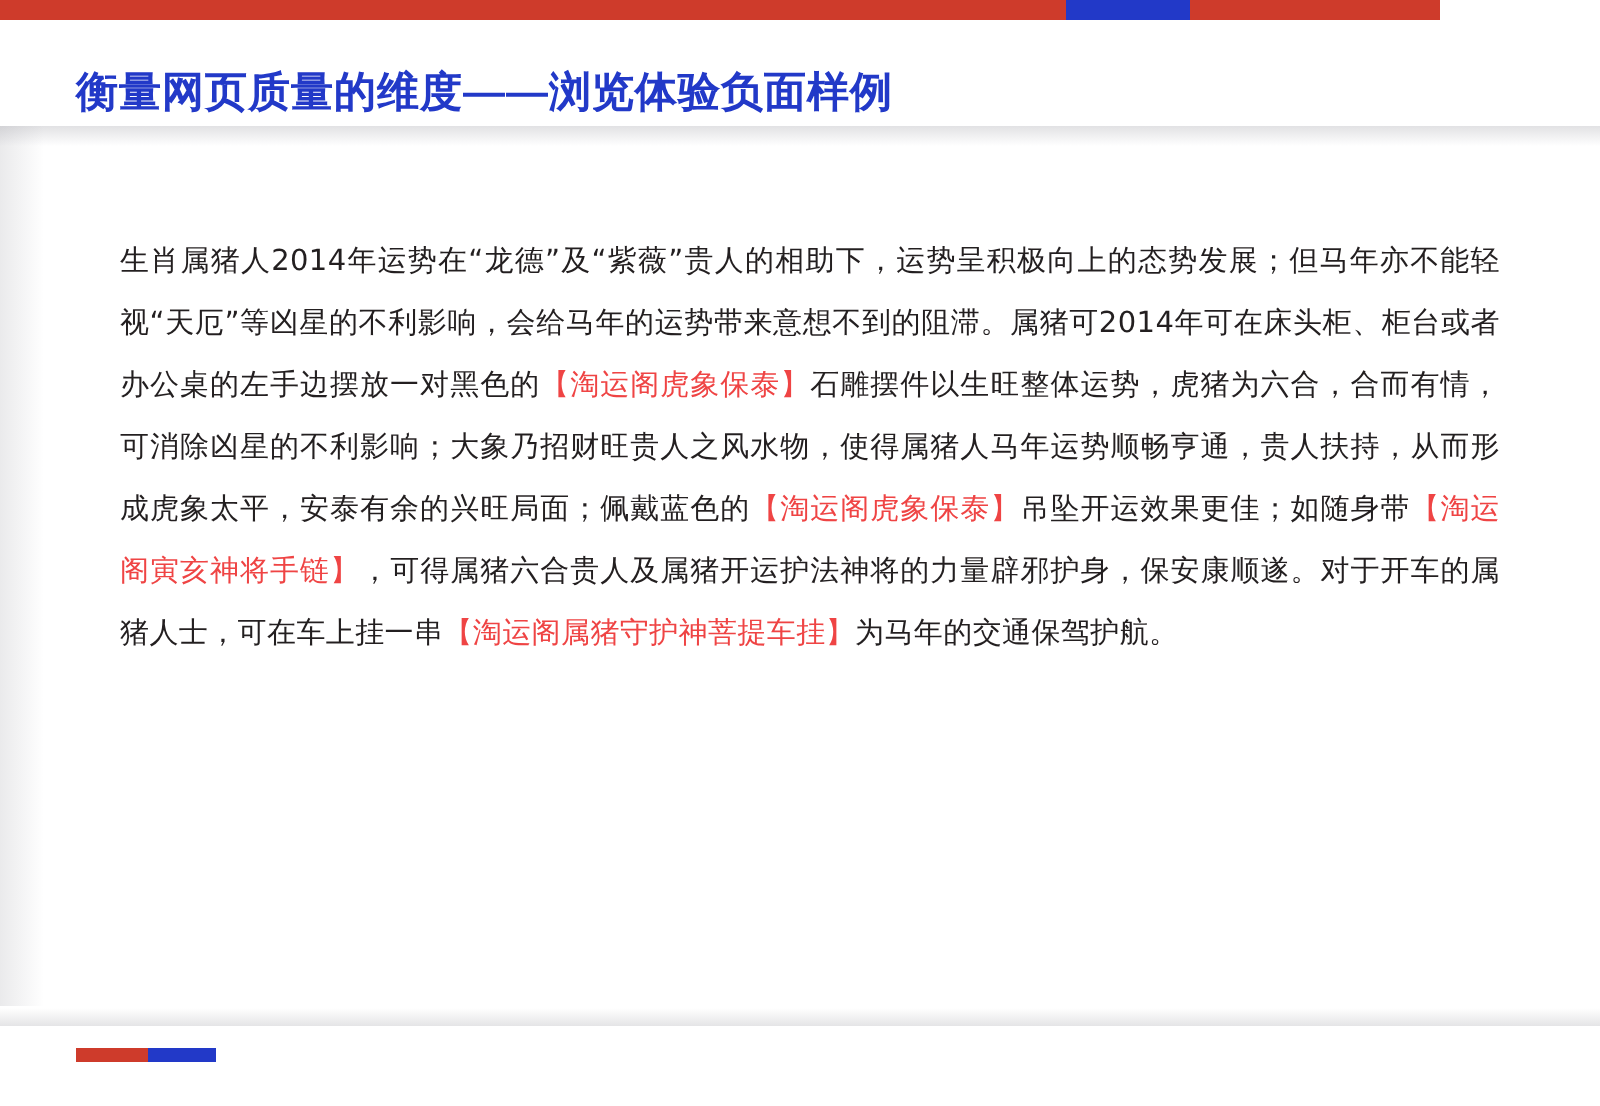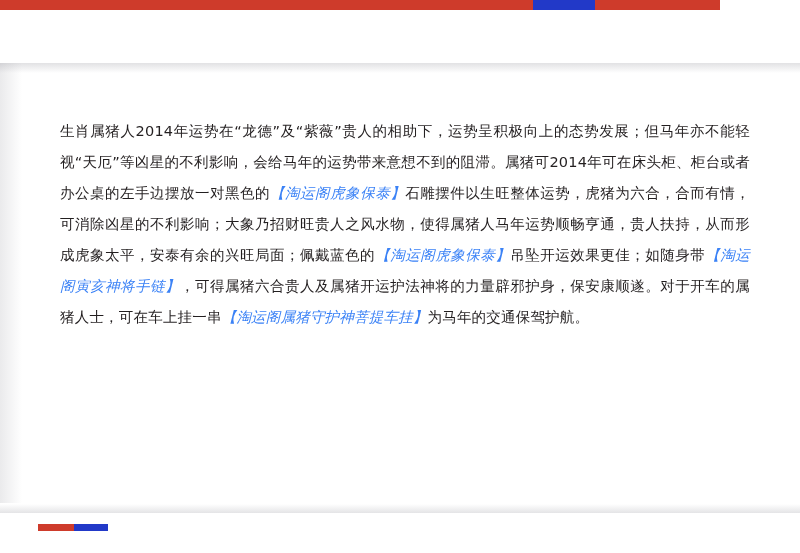--- a/index.html
+++ b/index.html
@@ -86,22 +86,21 @@
     margin: 0;
     font-family: "DejaVu Sans", "Liberation Sans", sans-serif;
     font-size: 14.5px;
     line-height: 31px;
     color: #231f20;
     text-align: justify;
     text-justify: inter-ideograph;
     letter-spacing: 0.2px;
   }
   .para .kw {
-    color: #3b82f6;
-    font-style: italic;
+    color: #ef4444;
   }
 
   
   .bottom-band {
     position: absolute;
     left: 0;
     bottom: 0;
     width: 800px;
     height: 40px;
     background: #ffffff;
@@ -134,20 +133,23 @@
 
 <div class="slide">
 
   <div class="top-bar-row">
     <div class="seg seg-red"></div>
     <div class="seg seg-blue"></div>
     <div class="seg seg-red2"></div>
     <div class="seg seg-white"></div>
   </div>
 
+  <div class="header-band">
+    <div class="header-title">衡量网页质量的维度——浏览体验负面样例</div>
+  </div>
   <div class="header-shadow"></div>
   <div class="left-rail"></div>
 
   <div class="body-wrap">
     <p class="para"><span>生肖属猪人2014年运势在“龙德”及“紫薇”贵人的相助下，运势呈积极向上的态势发展；但马年亦不能轻视“天厄”等凶星的不利影响，会给马年的运势带来意想不到的阻滞。属猪可2014年可在床头柜、柜台或者办公桌的左手边摆放一对黑色的</span><span class="kw">【淘运阁虎象保泰】</span><span>石雕摆件以生旺整体运势，虎猪为六合，合而有情，可消除凶星的不利影响；大象乃招财旺贵人之风水物，使得属猪人马年运势顺畅亨通，贵人扶持，从而形成虎象太平，安泰有余的兴旺局面；佩戴蓝色的</span><span class="kw">【淘运阁虎象保泰】</span><span>吊坠开运效果更佳；如随身带</span><span class="kw">【淘运阁寅亥神将手链】</span><span>，可得属猪六合贵人及属猪开运护法神将的力量辟邪护身，保安康顺遂。对于开车的属猪人士，可在车上挂一串</span><span class="kw">【淘运阁属猪守护神菩提车挂】</span><span>为马年的交通保驾护航。</span></p>
   </div>
 
   <div class="bottom-shadow"></div>
   <div class="bottom-band">
     <div class="bottom-bar-row">

